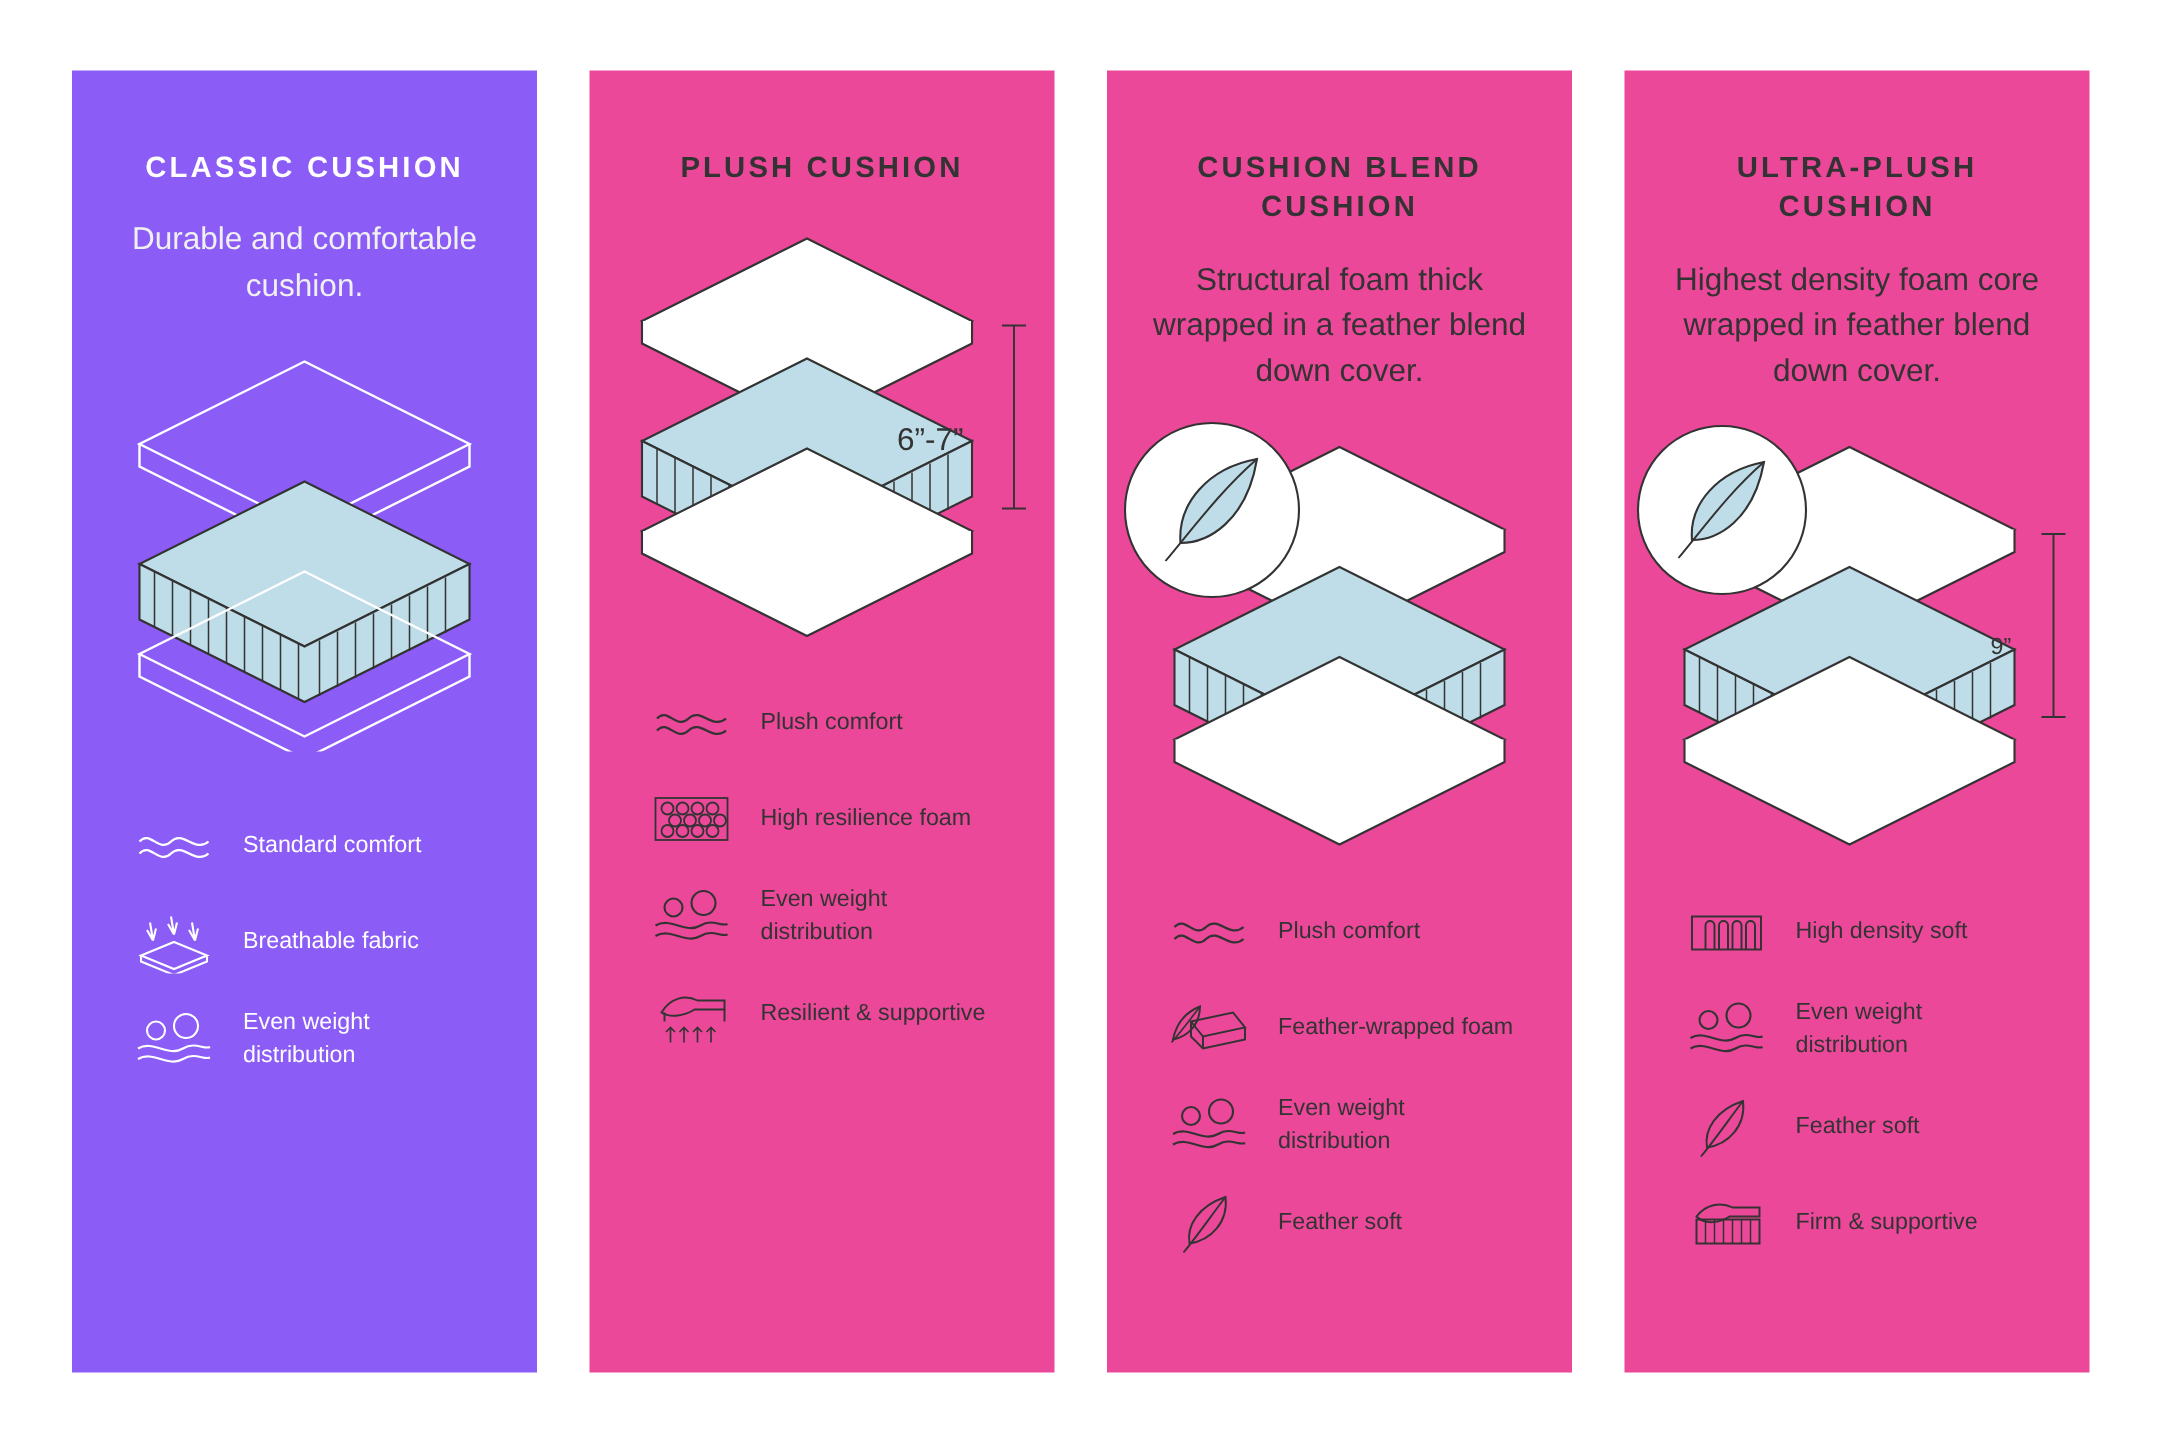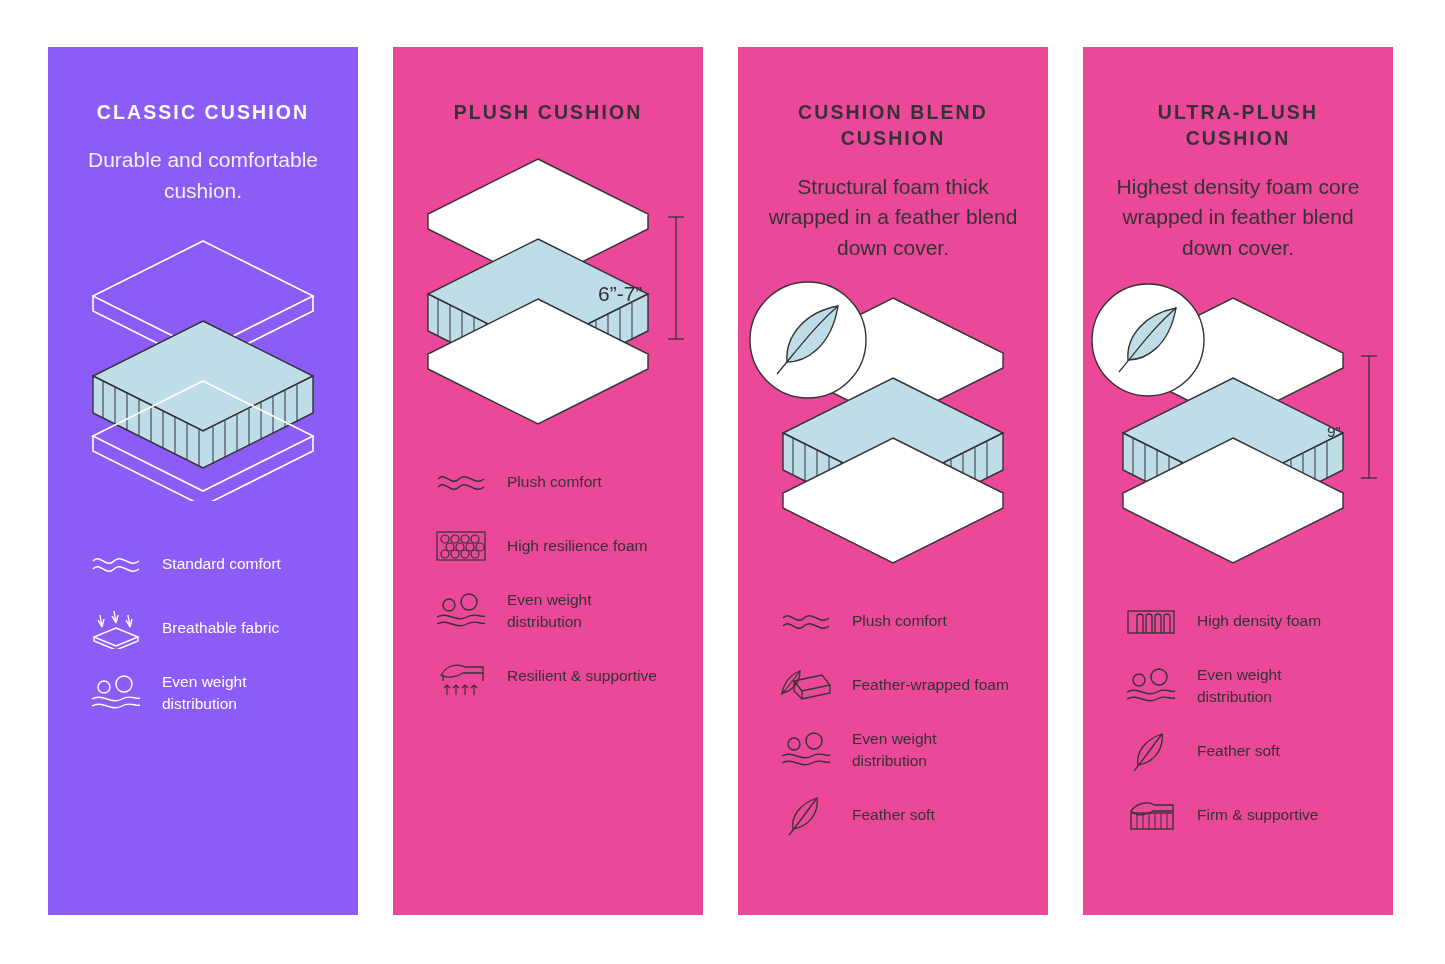--- a/index.html
+++ b/index.html
@@ -412,21 +412,21 @@
         <div class="feature">
           <span class="icon">
             <svg width="54" height="32" viewBox="0 0 54 32" fill="none" stroke="#333333" stroke-width="1.3">
               <rect x="4" y="6" width="46" height="22"></rect>
               <path d="M13 28 L13 12 C13 8 19 8 19 12 L19 28"></path>
               <path d="M22 28 L22 12 C22 8 28 8 28 12 L28 28"></path>
               <path d="M31 28 L31 12 C31 8 37 8 37 12 L37 28"></path>
               <path d="M40 28 L40 12 C40 8 46 8 46 12 L46 28"></path>
             </svg>
           </span>
-          <span class="label">High density foam</span>
+          <span class="label">High density soft</span>
         </div>
         <div class="feature">
           <span class="icon">
             <svg width="56" height="40" viewBox="0 0 56 40" fill="none" stroke="#333333" stroke-width="1.4">
               <circle cx="16" cy="14" r="6"></circle>
               <circle cx="36" cy="11" r="8"></circle>
               <path d="M4 26 C14 20 24 32 34 26 C42 21 48 27 52 25"></path>
               <path d="M4 33 C14 27 24 39 34 33 C42 28 48 34 52 32"></path>
             </svg>
           </span>

